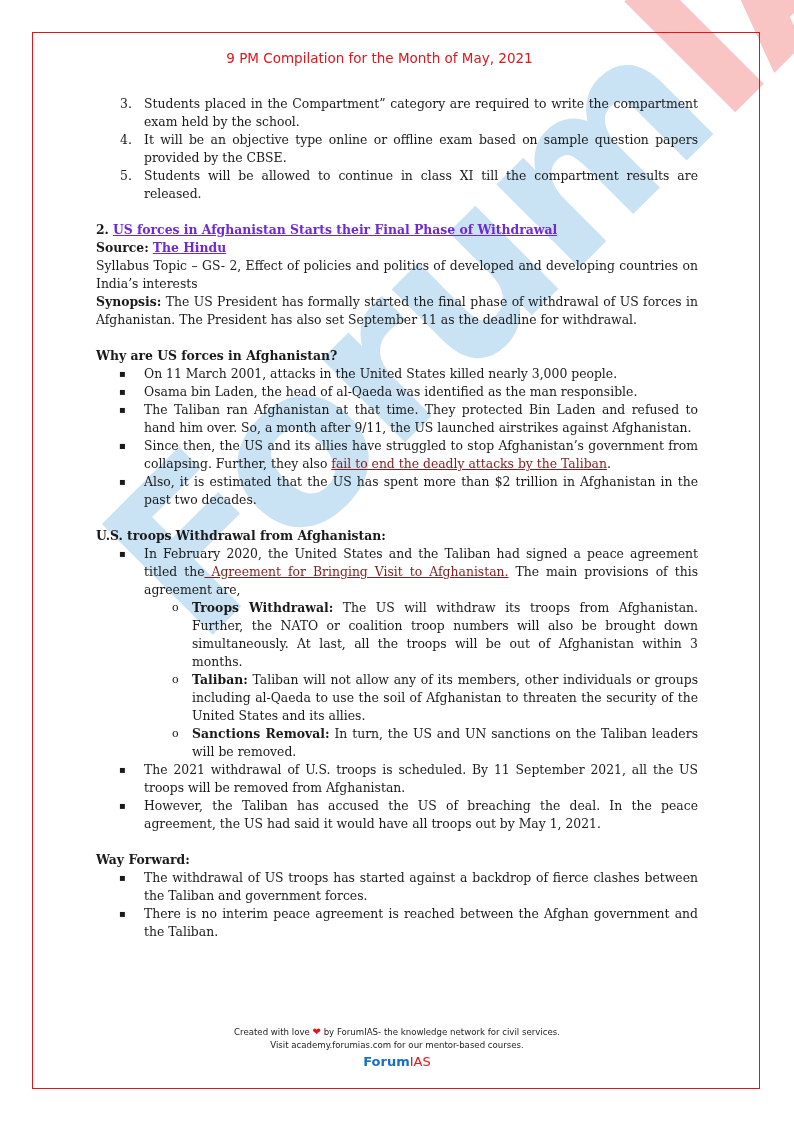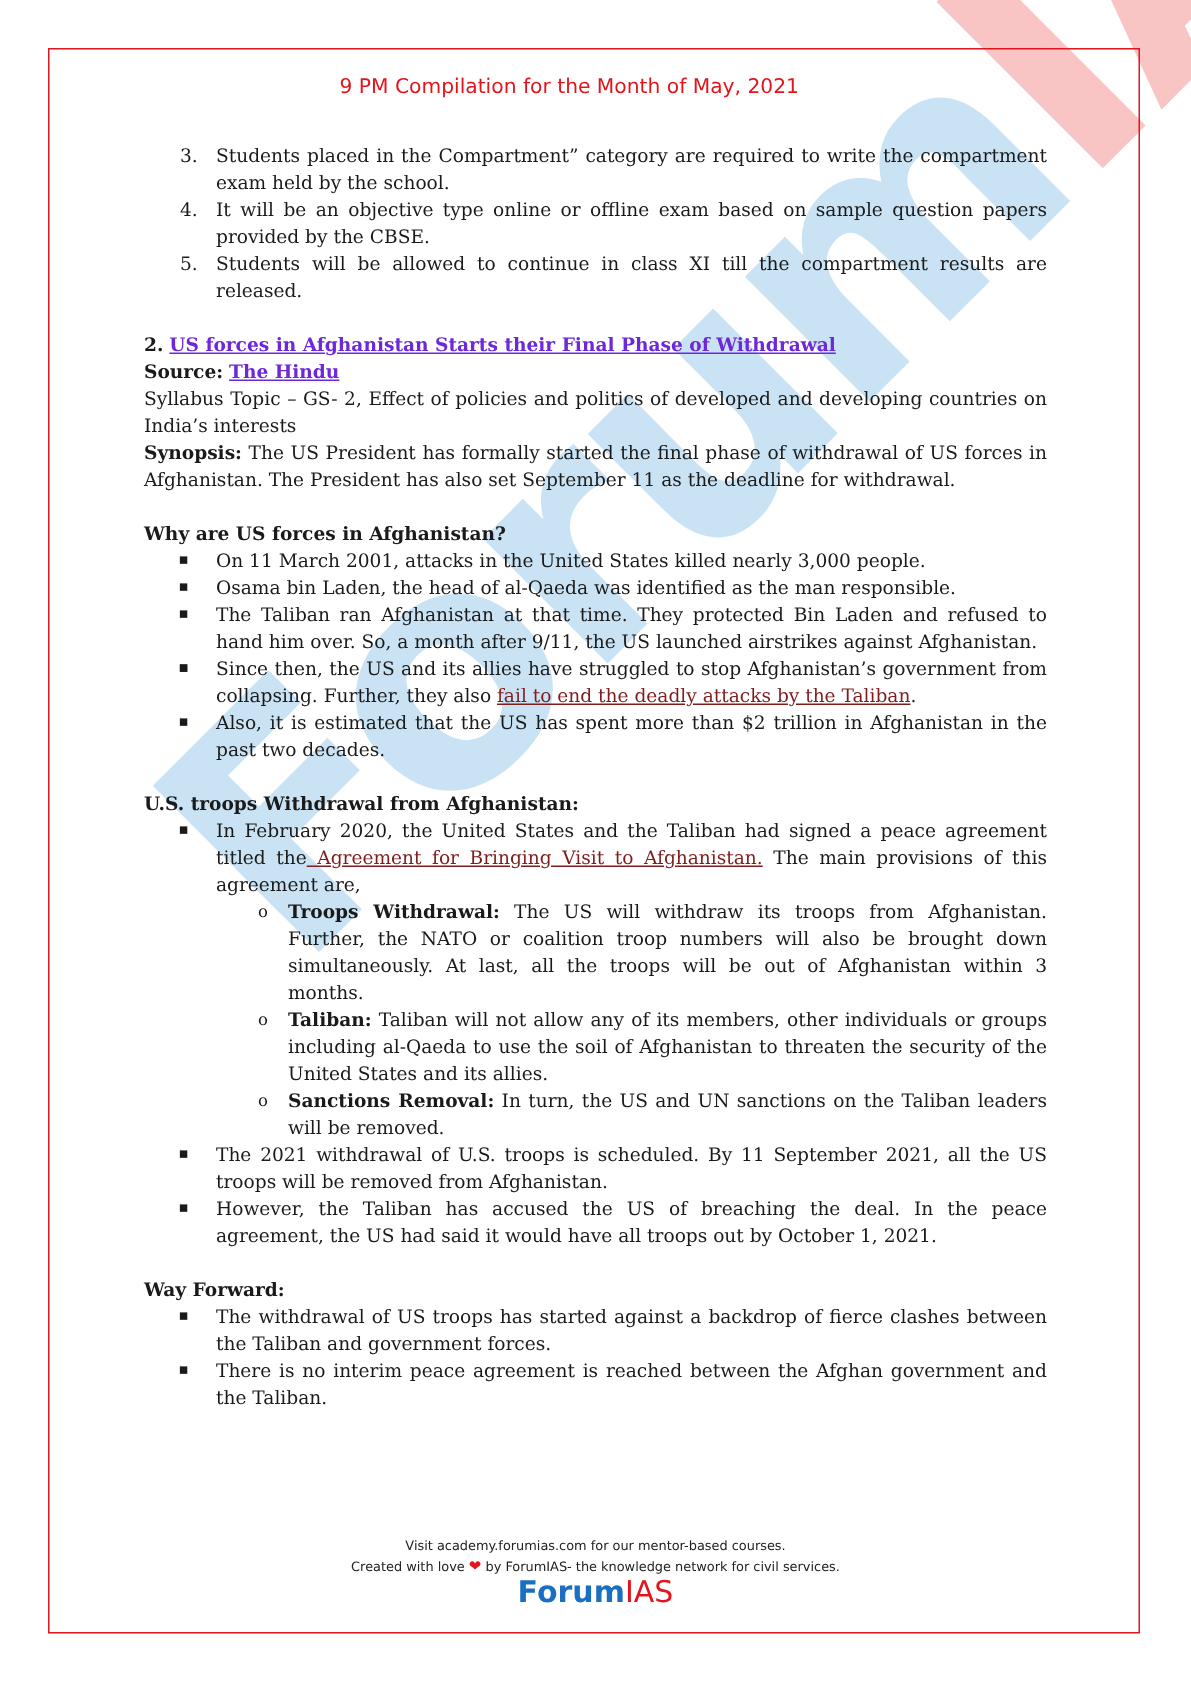--- a/index.html
+++ b/index.html
@@ -26,21 +26,21 @@
     ul.sub { margin: 0; padding: 0; list-style: none; }
     ul.sub li { position: relative; padding-left: 48px; margin-left: 0; text-align: justify; }
     ul.sub li .sbul { position: absolute; left: 28px; top: 0; font-size: 11px; }
     .gap { height: 18px; }
     .bold { font-weight: bold; }
     a.link { color: #7f1d1d; text-decoration: underline; }
     a.link.bold { color: #6d28d9; }
     .footer { position: absolute; left: 0; top: 1025px; width: 794px; text-align: center;
               font-family: "DejaVu Sans", sans-serif; font-size: 8.6px; line-height: 13px; color: #222; }
     .heart { color: #e3141b; font-size: 10px; }
-    .footer-logo { font-family: "DejaVu Sans", sans-serif; font-size: 20px; font-weight: bold; margin-top: 3px; }
+    .footer-logo { font-family: "DejaVu Sans", sans-serif; font-size: 13px; font-weight: bold; margin-top: 3px; }
     .logo-forum { color: #1a6fc0; }
     .logo-ias { color: #e3141b; font-weight: normal; }
   </style>
 </head>
 <body>
 
 <div class="watermark">
   <div class="wm-text"><span class="wm-forum">Forum</span><span class="wm-ias">IAS</span></div>
 </div>
 
@@ -80,29 +80,29 @@
   <p class="bold">U.S. troops Withdrawal from Afghanistan:</p>
   <ul class="bullets">
     <li><span class="bul">▪</span><span>In February 2020, the United States and the Taliban had signed a peace agreement titled the</span><a class="link"> Agreement for Bringing Visit to Afghanistan.</a><span> The main provisions of this agreement are,</span>
       <ul class="sub">
         <li><span class="sbul">o</span><span class="bold">Troops Withdrawal:</span><span> The US will withdraw its troops from Afghanistan. Further, the NATO or coalition troop numbers will also be brought down simultaneously. At last, all the troops will be out of Afghanistan within 3 months.</span></li>
         <li><span class="sbul">o</span><span class="bold">Taliban:</span><span> Taliban will not allow any of its members, other individuals or groups including al-Qaeda to use the soil of Afghanistan to threaten the security of the United States and its allies.</span></li>
         <li><span class="sbul">o</span><span class="bold">Sanctions Removal:</span><span> In turn, the US and UN sanctions on the Taliban leaders will be removed.</span></li>
       </ul>
     </li>
     <li><span class="bul">▪</span><span>The 2021 withdrawal of U.S. troops is scheduled. By 11 September 2021, all the US troops will be removed from Afghanistan.</span></li>
-    <li><span class="bul">▪</span><span>However, the Taliban has accused the US of breaching the deal. In the peace agreement, the US had said it would have all troops out by October 1, 2021.</span></li>
+    <li><span class="bul">▪</span><span>However, the Taliban has accused the US of breaching the deal. In the peace agreement, the US had said it would have all troops out by May 1, 2021.</span></li>
   </ul>
 
   <div class="gap"></div>
 
   <p class="bold">Way Forward:</p>
   <ul class="bullets">
     <li><span class="bul">▪</span><span>The withdrawal of US troops has started against a backdrop of fierce clashes between the Taliban and government forces.</span></li>
     <li><span class="bul">▪</span><span>There is no interim peace agreement is reached between the Afghan government and the Taliban.</span></li>
   </ul>
 </div>
 
 <div class="footer">
+  <div><span>Created with love </span><span class="heart">❤</span><span> by ForumIAS- the knowledge network for civil services.</span></div>
   <div>Visit academy.forumias.com for our mentor-based courses.</div>
-  <div><span>Created with love </span><span class="heart">❤</span><span> by ForumIAS- the knowledge network for civil services.</span></div>
   <div class="footer-logo"><span class="logo-forum">Forum</span><span class="logo-ias">IAS</span></div>
 </div>
 
 </body></html>

